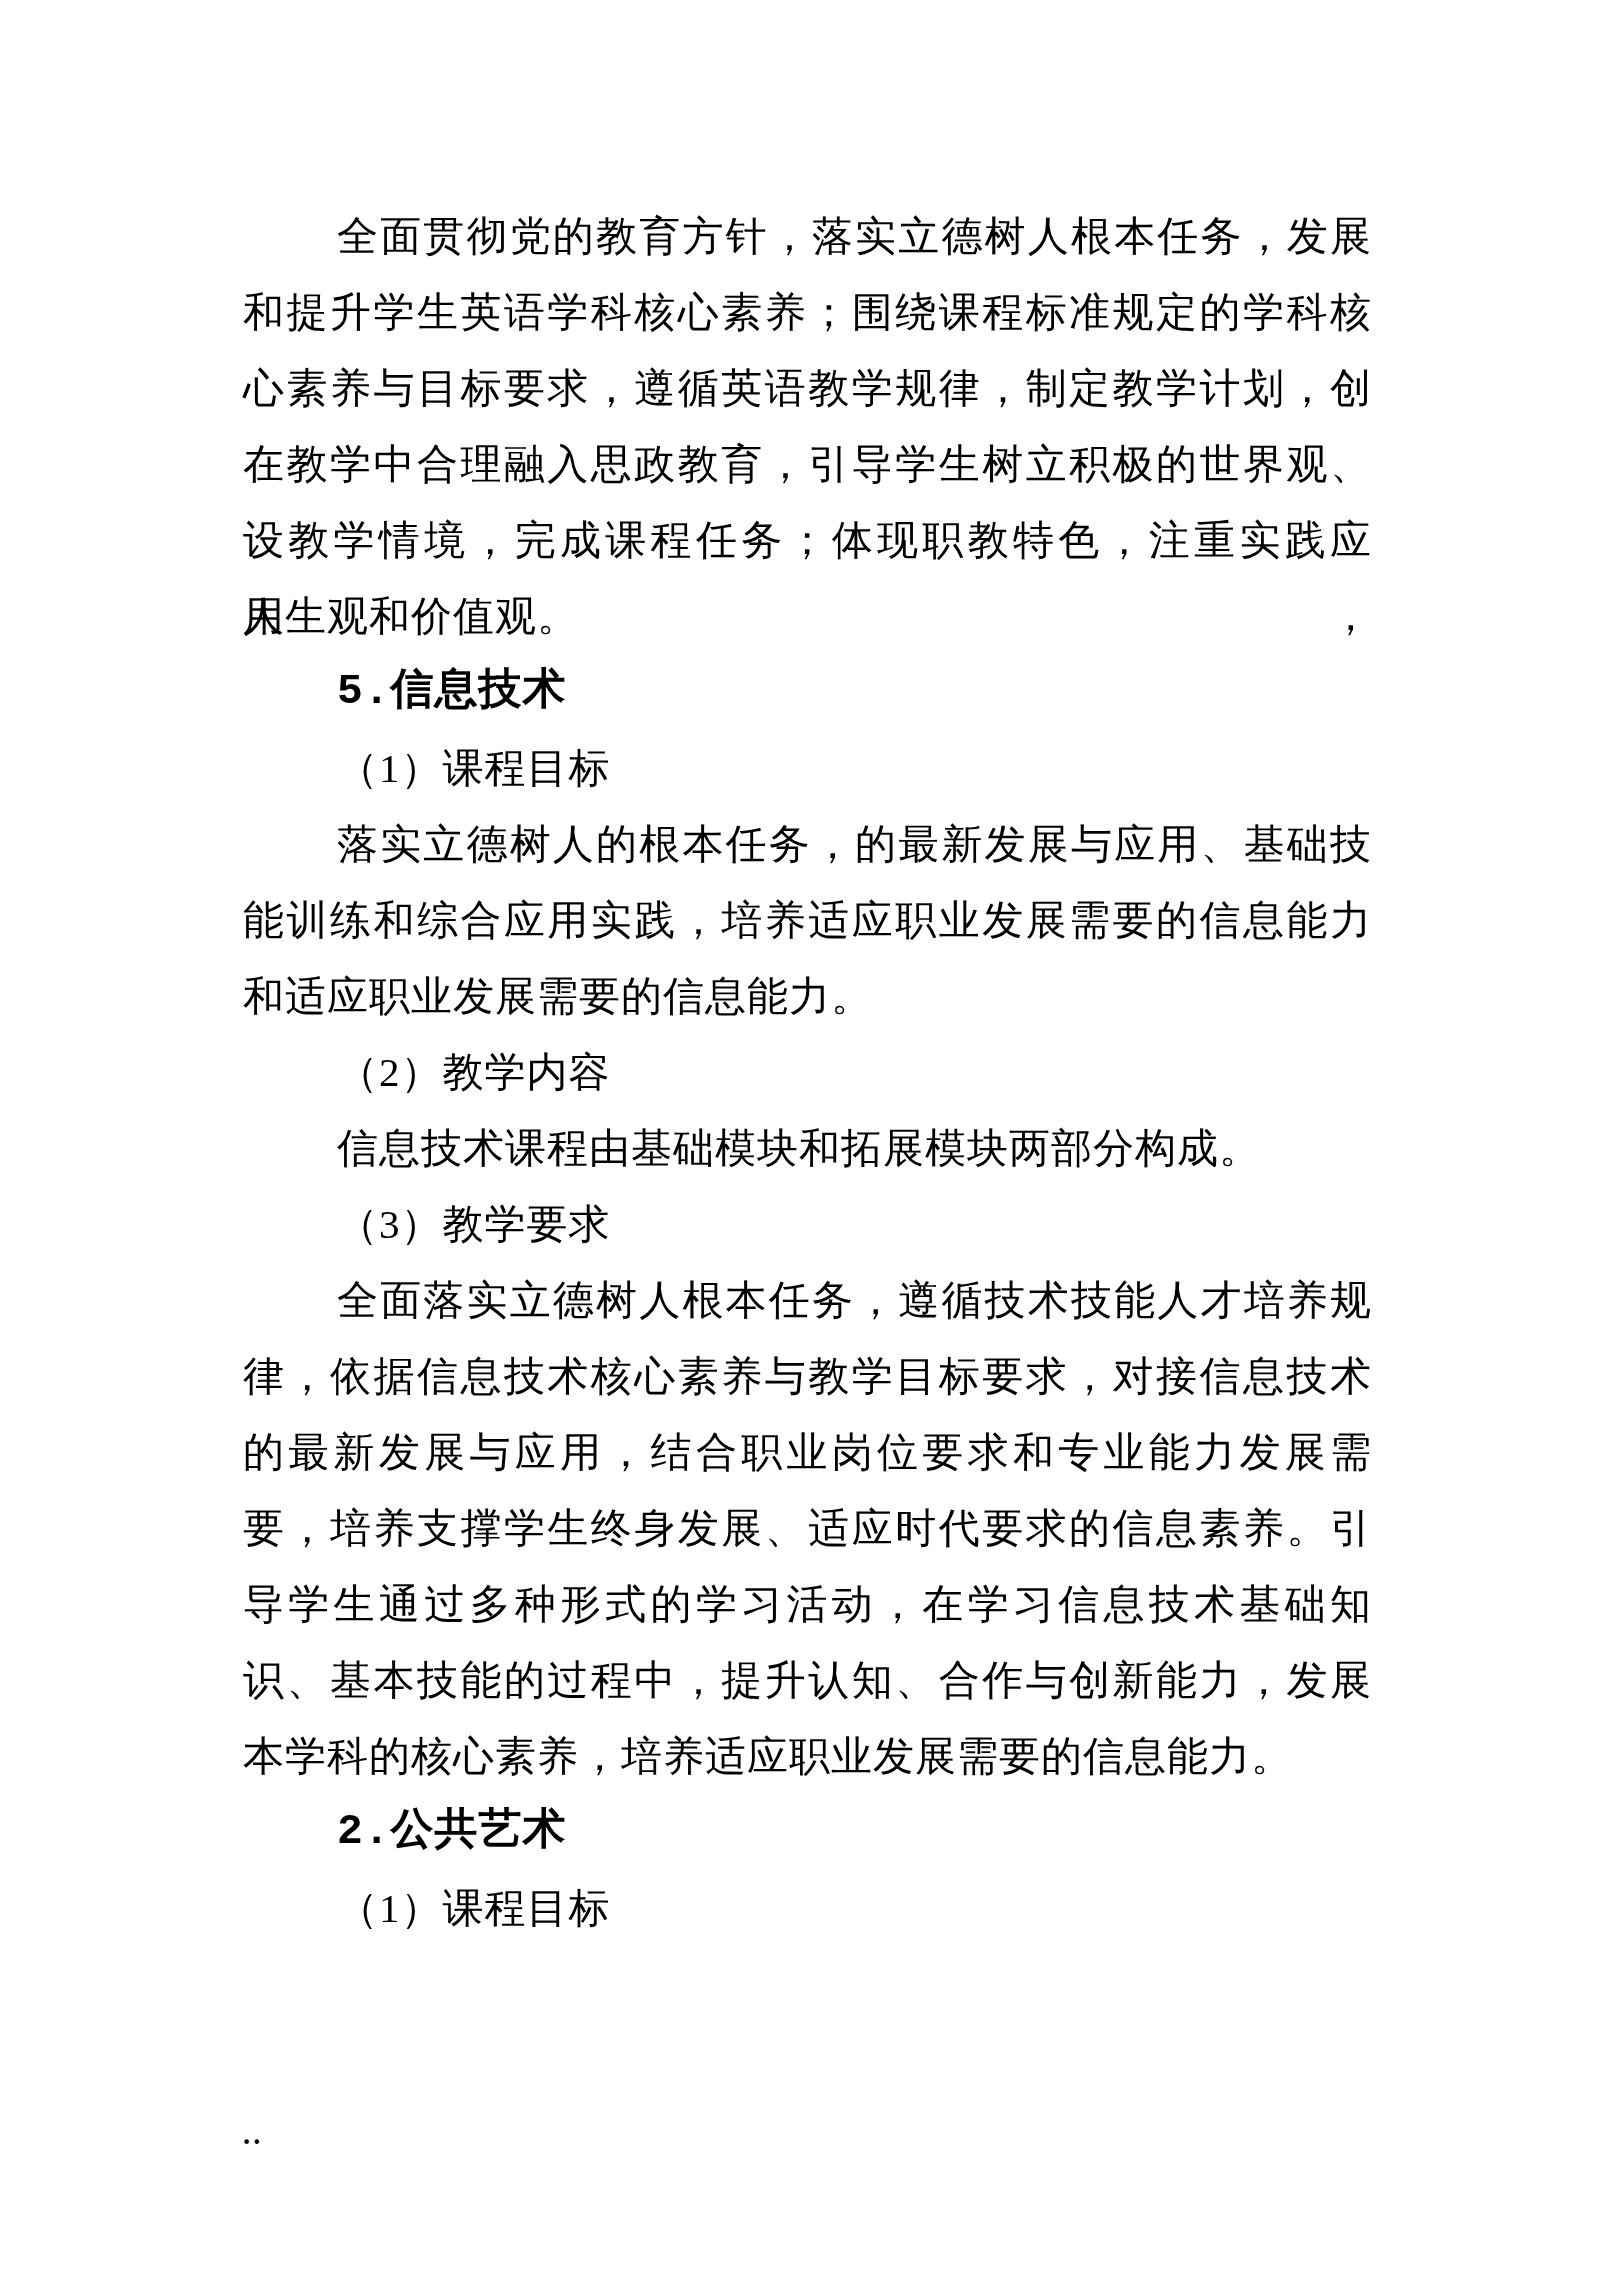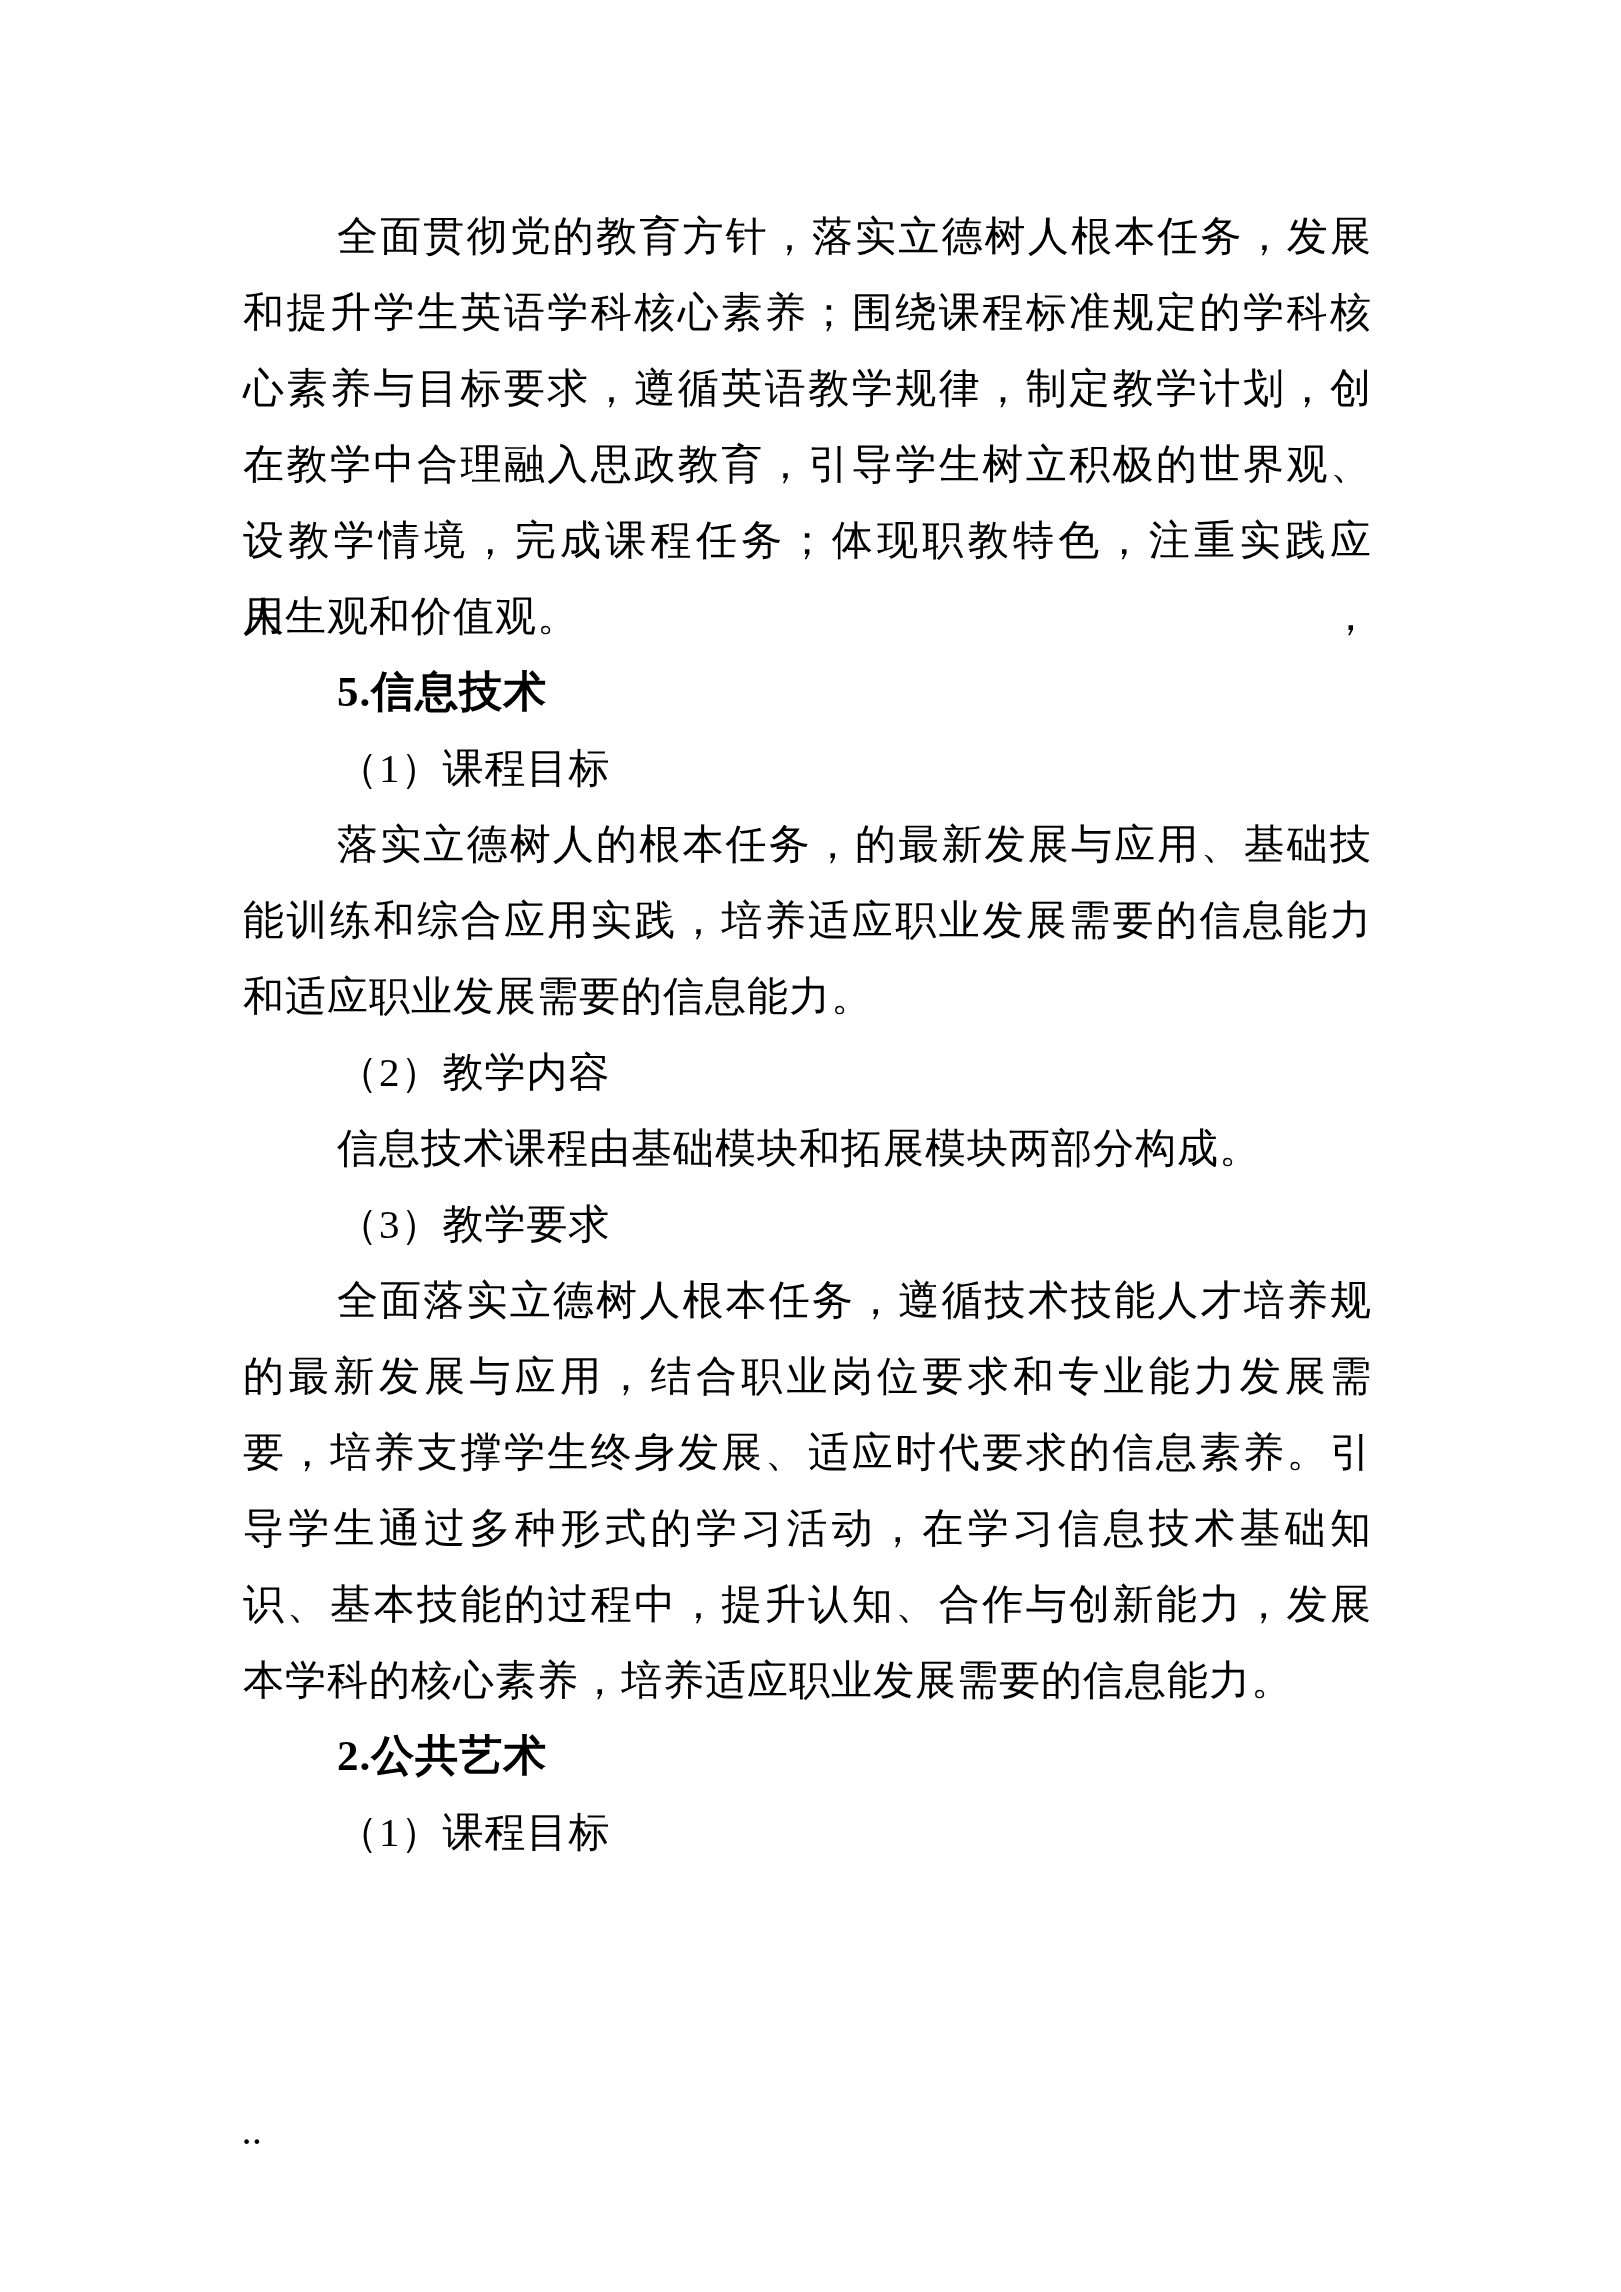--- a/index.html
+++ b/index.html
@@ -30,20 +30,21 @@
     text-align:justify;
     text-align-last:justify;
     text-justify:inter-character;
   }
   .ind{
     text-indent:94px;
   }
   .h{
     font-weight:700;
     font-size:43px;
+    font-family:Liberation Mono, monospace;
   }
   .footer-mark{
     position:absolute;
     left:243px;
     top:2115px;
     height:39px;
     line-height:39px;
     font-size:29px;
     font-weight:700;
     letter-spacing:2.9px;
@@ -67,20 +68,21 @@
     <div class="ln ind">（1）课程目标</div>
     <div class="ln j ind">落实立德树人的根本任务，的最新发展与应用、基础技</div>
     <div class="ln j">能训练和综合应用实践，培养适应职业发展需要的信息能力</div>
     <div class="ln">和适应职业发展需要的信息能力。</div>
 
     <div class="ln ind">（2）教学内容</div>
     <div class="ln ind">信息技术课程由基础模块和拓展模块两部分构成。</div>
 
     <div class="ln ind">（3）教学要求</div>
     <div class="ln j ind">全面落实立德树人根本任务，遵循技术技能人才培养规</div>
+    <div class="ln j">律，依据信息技术核心素养与教学目标要求，对接信息技术</div>
     <div class="ln j">的最新发展与应用，结合职业岗位要求和专业能力发展需</div>
     <div class="ln j">要，培养支撑学生终身发展、适应时代要求的信息素养。引</div>
     <div class="ln j">导学生通过多种形式的学习活动，在学习信息技术基础知</div>
     <div class="ln j">识、基本技能的过程中，提升认知、合作与创新能力，发展</div>
     <div class="ln">本学科的核心素养，培养适应职业发展需要的信息能力。</div>
 
     <div class="ln h ind">2.公共艺术</div>
 
     <div class="ln ind">（1）课程目标</div>
 

